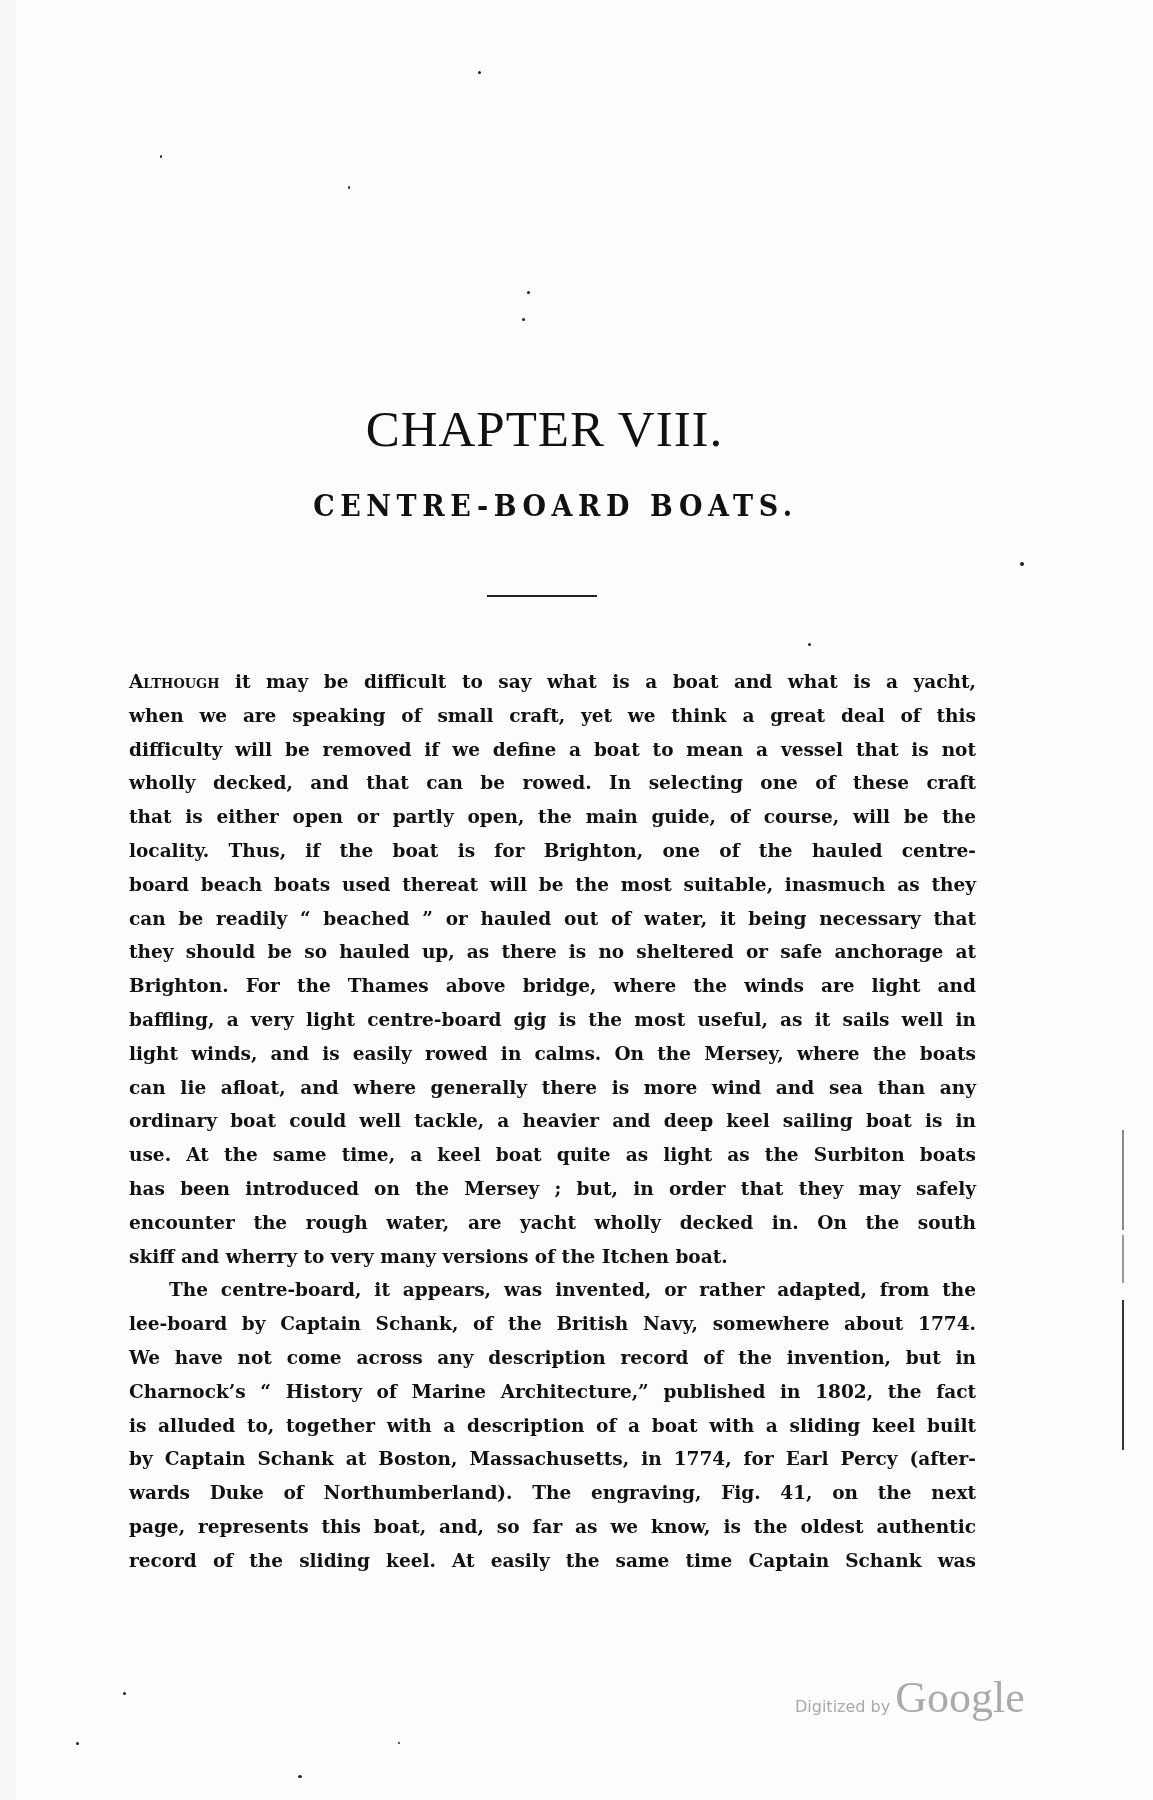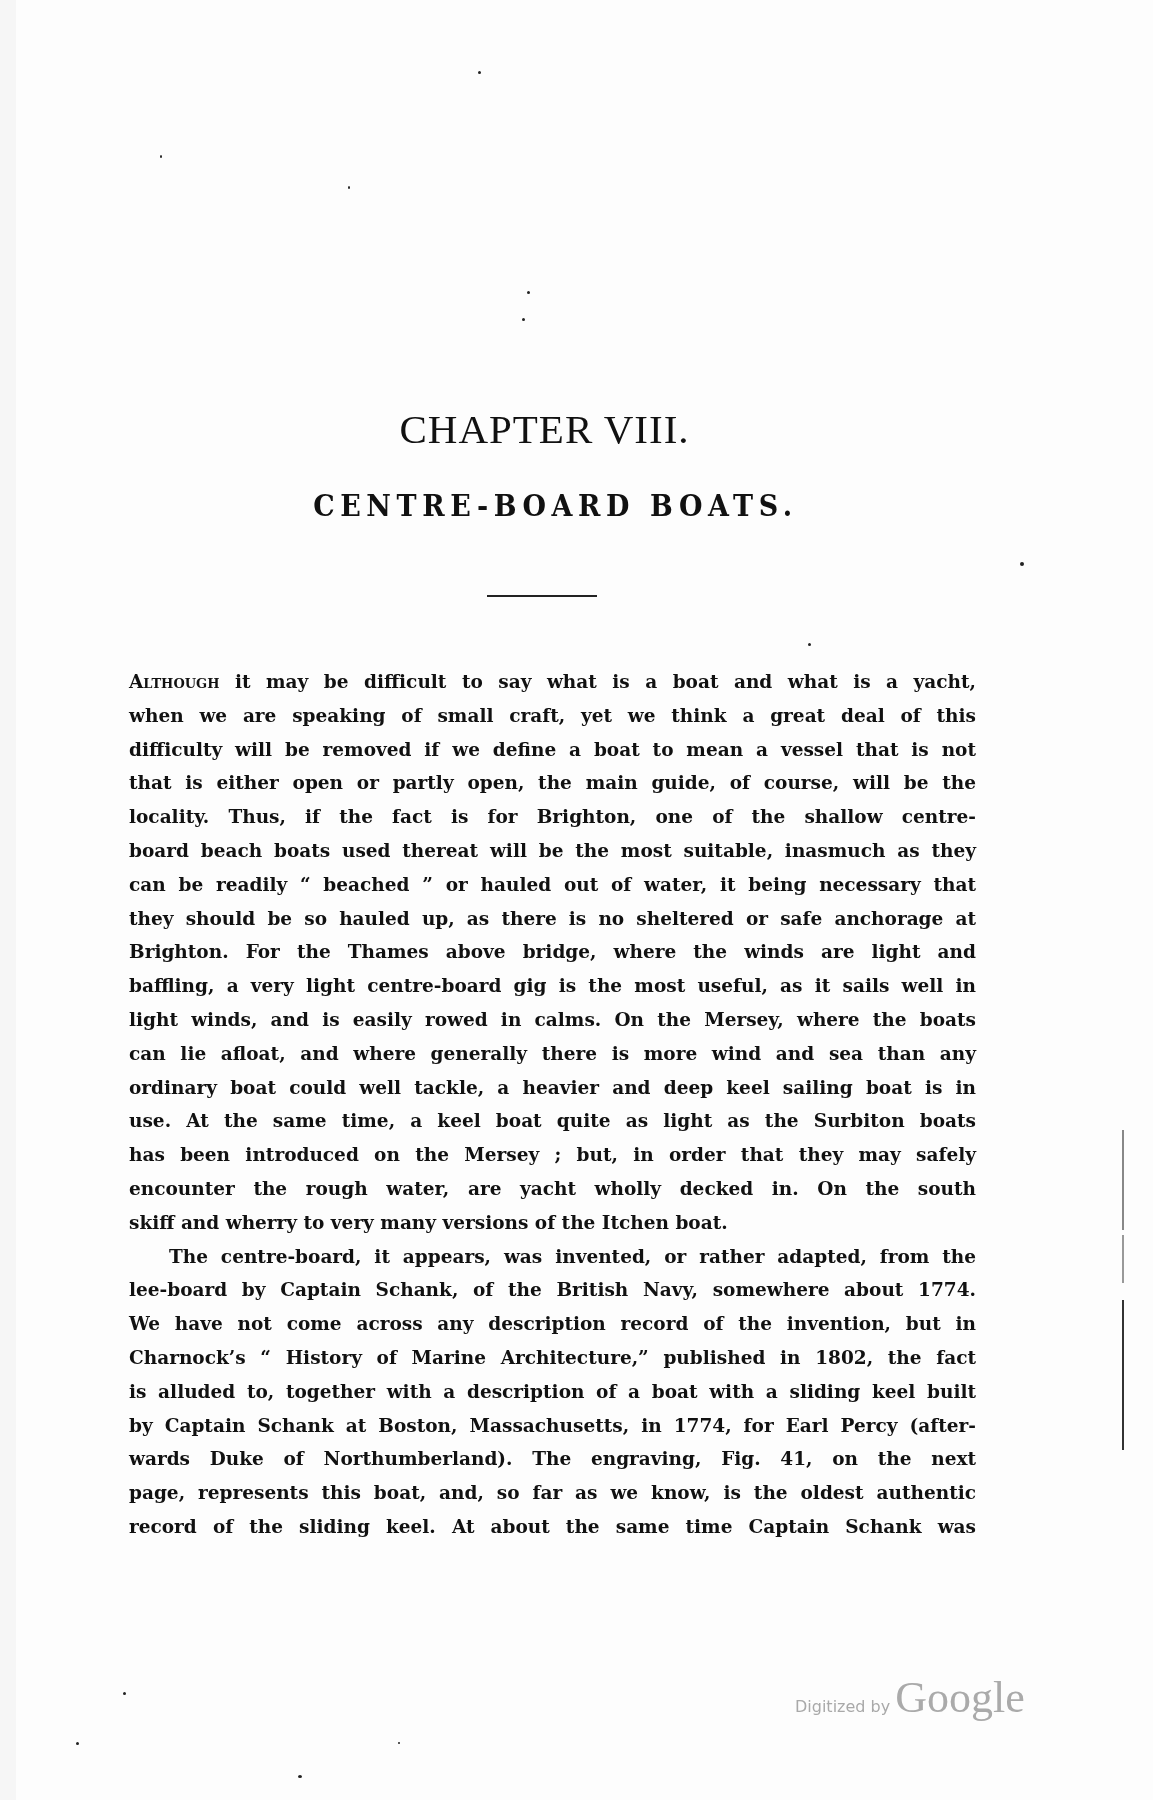--- a/index.html
+++ b/index.html
@@ -7,21 +7,21 @@
     width: 1153px; height: 1800px; position: relative; overflow: hidden;
     background: #fdfdfd;
     font-family: "DejaVu Serif", "Liberation Serif", serif;
     color: #111;
   }
   .left-strip { position: absolute; left: 0; top: 0; width: 16px; height: 1800px; background: #f6f6f6; }
   .speck { position: absolute; background: #222; border-radius: 50%; }
   .chapter-num {
     position: absolute; left: 0; width: 1089px; top: 405px; text-align: center;
     font-family: "Liberation Serif", "DejaVu Serif", serif;
-    font-size: 41px; letter-spacing: 1px; font-weight: normal; margin: 0; line-height: 48px;
+    font-size: 51px; letter-spacing: 1px; font-weight: normal; margin: 0; line-height: 48px;
   }
   .chapter-title {
     position: absolute; left: 0; width: 1111px; top: 486px; text-align: center;
     font-family: "DejaVu Serif", "Liberation Serif", serif;
     font-size: 29px; letter-spacing: 6px; font-weight: bold; margin: 0; line-height: 40px;
     transform: scaleX(0.93); transform-origin: 555px 0;
   }
   .rule { position: absolute; left: 487px; top: 595px; width: 110px; height: 2px; background: #222; }
   .body-text {
     position: absolute; left: 129px; top: 665px; width: 847px;
@@ -58,22 +58,23 @@
 
 <h1 class="chapter-num">CHAPTER VIII.</h1>
 <h2 class="chapter-title">CENTRE-BOARD BOATS.</h2>
 <div class="rule"></div>
 
 <div class="body-text">
 
   <span class="line"><span class="sc">Although</span><span> it may be difficult to say what is a boat and what is a yacht,</span></span>
   <span class="line">when we are speaking of small craft, yet we think a great deal of this</span>
   <span class="line">difficulty will be removed if we define a boat to mean a vessel that is not</span>
+  <span class="line">wholly decked, and that can be rowed. In selecting one of these craft</span>
   <span class="line">that is either open or partly open, the main guide, of course, will be the</span>
-  <span class="line">locality. Thus, if the fact is for Brighton, one of the shallow centre-</span>
+  <span class="line">locality. Thus, if the boat is for Brighton, one of the hauled centre-</span>
   <span class="line">board beach boats used thereat will be the most suitable, inasmuch as they</span>
   <span class="line">can be readily “ beached ” or hauled out of water, it being necessary that</span>
   <span class="line">they should be so hauled up, as there is no sheltered or safe anchorage at</span>
   <span class="line">Brighton. For the Thames above bridge, where the winds are light and</span>
   <span class="line">baffling, a very light centre-board gig is the most useful, as it sails well in</span>
   <span class="line">light winds, and is easily rowed in calms. On the Mersey, where the boats</span>
   <span class="line">can lie afloat, and where generally there is more wind and sea than any</span>
   <span class="line">ordinary boat could well tackle, a heavier and deep keel sailing boat is in</span>
   <span class="line">use. At the same time, a keel boat quite as light as the Surbiton boats</span>
   <span class="line">has been introduced on the Mersey ; but, in order that they may safely</span>
@@ -81,21 +82,21 @@
   <span class="line last">skiff and wherry to very many versions of the Itchen boat.</span>
 
   <span class="line indent">The centre-board, it appears, was invented, or rather adapted, from the</span>
   <span class="line">lee-board by Captain Schank, of the British Navy, somewhere about 1774.</span>
   <span class="line">We have not come across any description record of the invention, but in</span>
   <span class="line">Charnock’s “ History of Marine Architecture,” published in 1802, the fact</span>
   <span class="line">is alluded to, together with a description of a boat with a sliding keel built</span>
   <span class="line">by Captain Schank at Boston, Massachusetts, in 1774, for Earl Percy (after-</span>
   <span class="line">wards Duke of Northumberland). The engraving, Fig. 41, on the next</span>
   <span class="line">page, represents this boat, and, so far as we know, is the oldest authentic</span>
-  <span class="line">record of the sliding keel. At about the same time Captain Schank was</span>
+  <span class="line">record of the sliding keel. At easily the same time Captain Schank was</span>
 </div>
 
 <div class="watermark">
   <span class="small">Digitized by</span>
   <span class="big">Google</span>
 </div>
 
 <div class="vbar" style="top:1130px;height:100px;background:#888;"></div>
 <div class="vbar" style="top:1235px;height:48px;background:#999;"></div>
 <div class="vbar" style="top:1300px;height:150px;background:#333;"></div>

